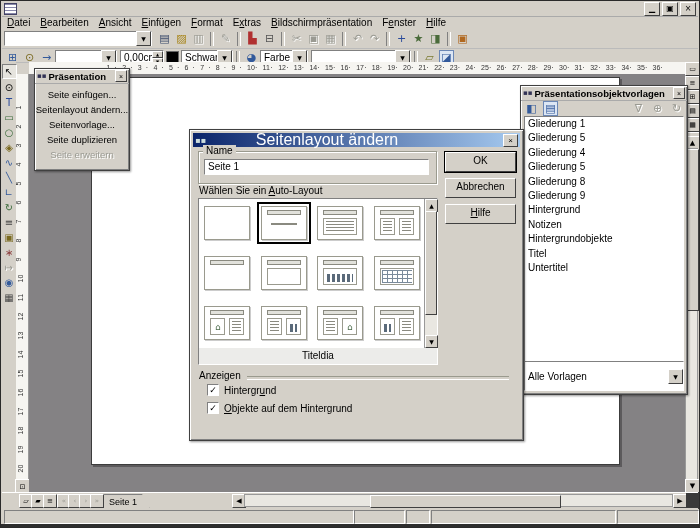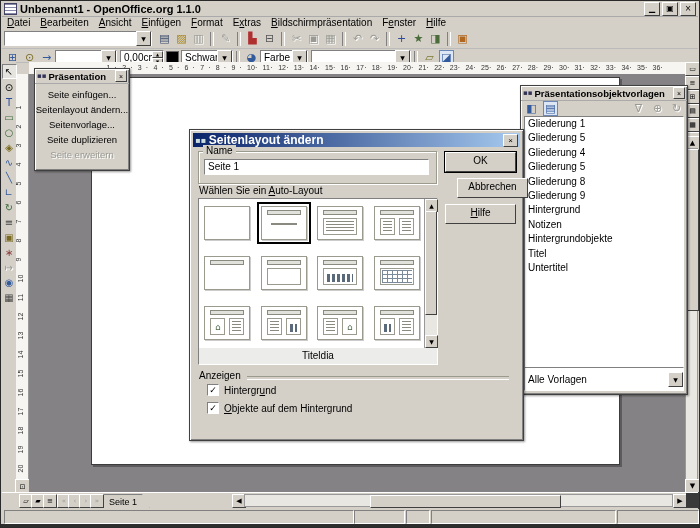--- a/index.html
+++ b/index.html
@@ -75,27 +75,27 @@
   .small-titlebar .ticon{font-size:7px;font-family:"DejaVu Sans",sans-serif;color:#335;margin-right:2px;}
   .small-titlebar .ttext{font-weight:bold;font-size:9.5px;flex:1;white-space:nowrap;overflow:hidden;}
   .small-titlebar .btn{width:10px;height:10px;font-size:7px;}
   .palette-item{height:15px;line-height:15px;text-align:center;font-size:9.5px;white-space:nowrap;}
   .palette-item.disabled{color:#9a9a92;text-shadow:1px 1px 0 #fff;}
   
   #stylist{left:519px;top:84px;width:166px;height:308px;}
   #stylist-toolbar{position:absolute;left:2px;top:14px;right:2px;height:16px;display:flex;align-items:center;}
   #stylist-list{position:absolute;left:3px;top:30px;right:3px;height:258px;background:#fff;border:1px solid;border-color:#808080 #fff #fff #808080;overflow:hidden;}
   .style-item{height:14.4px;line-height:14.4px;padding-left:3px;font-size:10px;}
-  #stylist-filter{position:absolute;left:3px;bottom:3px;right:3px;height:24px;}
+  #stylist-filter{position:absolute;left:3px;bottom:3px;right:3px;height:30px;}
   
   #dialog{left:188px;top:128px;width:333px;height:310px;}
   #dialog-title{position:absolute;left:3px;top:3px;right:3px;height:14px;
      background:linear-gradient(90deg,#0a246a,#a6caf0);display:flex;align-items:center;padding:0 2px;}
   #dialog-title .ticon{color:#cdd;font-size:8px;font-family:"DejaVu Sans",sans-serif;margin-right:3px;}
-  #dialog-title .ttext{color:#fff;font-weight:bold;font-size:12px;flex:1;}
+  #dialog-title .ttext{color:#fff;font-weight:normal;font-size:16px;flex:1;margin-left:47px;}
   #dialog-title .btn{width:13px;height:11px;font-size:8px;}
   .groupbox{position:absolute;border:1px solid #9a9a8e;box-shadow:1px 1px 0 #fff inset,1px 1px 0 #fff;}
   .grouplabel{position:absolute;background:#d4d0c8;padding:0 3px;font-size:10px;}
   #name-input{position:absolute;left:14px;top:29px;width:220px;height:14px;background:#fff;
      border:1px solid;border-color:#808080 #fff #fff #808080;font-size:10px;line-height:14px;padding-left:3px;font-family:"Liberation Sans",sans-serif;}
   .dlg-btn{position:absolute;left:255px;width:69px;height:18px;background:#d4d0c8;
      border:1px solid;border-color:#ffffff #404040 #404040 #ffffff;text-align:center;line-height:16px;font-size:10px;}
   .dlg-btn.default{outline:1px solid #000;}
   #choose-label{position:absolute;left:9px;top:55px;font-size:10px;}
   #layout-box{position:absolute;left:8px;top:68px;width:238px;height:165px;background:#fff;
@@ -127,21 +127,20 @@
      margin-right:5px;display:flex;align-items:center;justify-content:center;font-size:9px;font-family:"DejaVu Sans",sans-serif;}
   u{text-decoration:underline;}
 </style>
 </head>
 <body>
 
 <div id="app">
 
   <div id="titlebar" class="abs">
     <span class="doc-icon"></span>
-    <span class="title">Unbenannt1 - OpenOffice.org 1.1.0</span>
     <span class="winbtns">
         <span class="btn">▁</span>
         <span class="btn">▣</span>
         <span class="btn">×</span>
       </span>
   </div>
 
   <div id="menubar" class="abs">
       <span class="menu-item"><u>D</u>atei</span>
       <span class="menu-item"><u>B</u>earbeiten</span>
@@ -417,21 +416,21 @@
       <span class="ticon">▪▪</span>
       <span class="ttext">Seitenlayout ändern</span>
       <span class="btn">×</span>
     </div>
 
     <div class="groupbox" style="left:8px;top:21px;width:237px;height:31px;"></div>
     <span class="grouplabel" style="left:13px;top:15px;">Name</span>
     <div id="name-input">Seite 1</div>
 
     <div class="dlg-btn default" style="top:22px;">OK</div>
-    <div class="dlg-btn" style="top:48px;margin-left:12px;">Abbrechen</div>
+    <div class="dlg-btn" style="top:48px;">Abbrechen</div>
     <div class="dlg-btn" style="top:74px;"><u>H</u>ilfe</div>
 
     <span id="choose-label">Wählen Sie ein <u>A</u>uto-Layout</span>
 
     <div id="layout-box">
       <div id="layout-grid">
           <div class="thumb"></div>
           <div class="thumb selected">
             <div class="pt pt-title"></div>
             <div class="pt pt-subtitle"></div>

